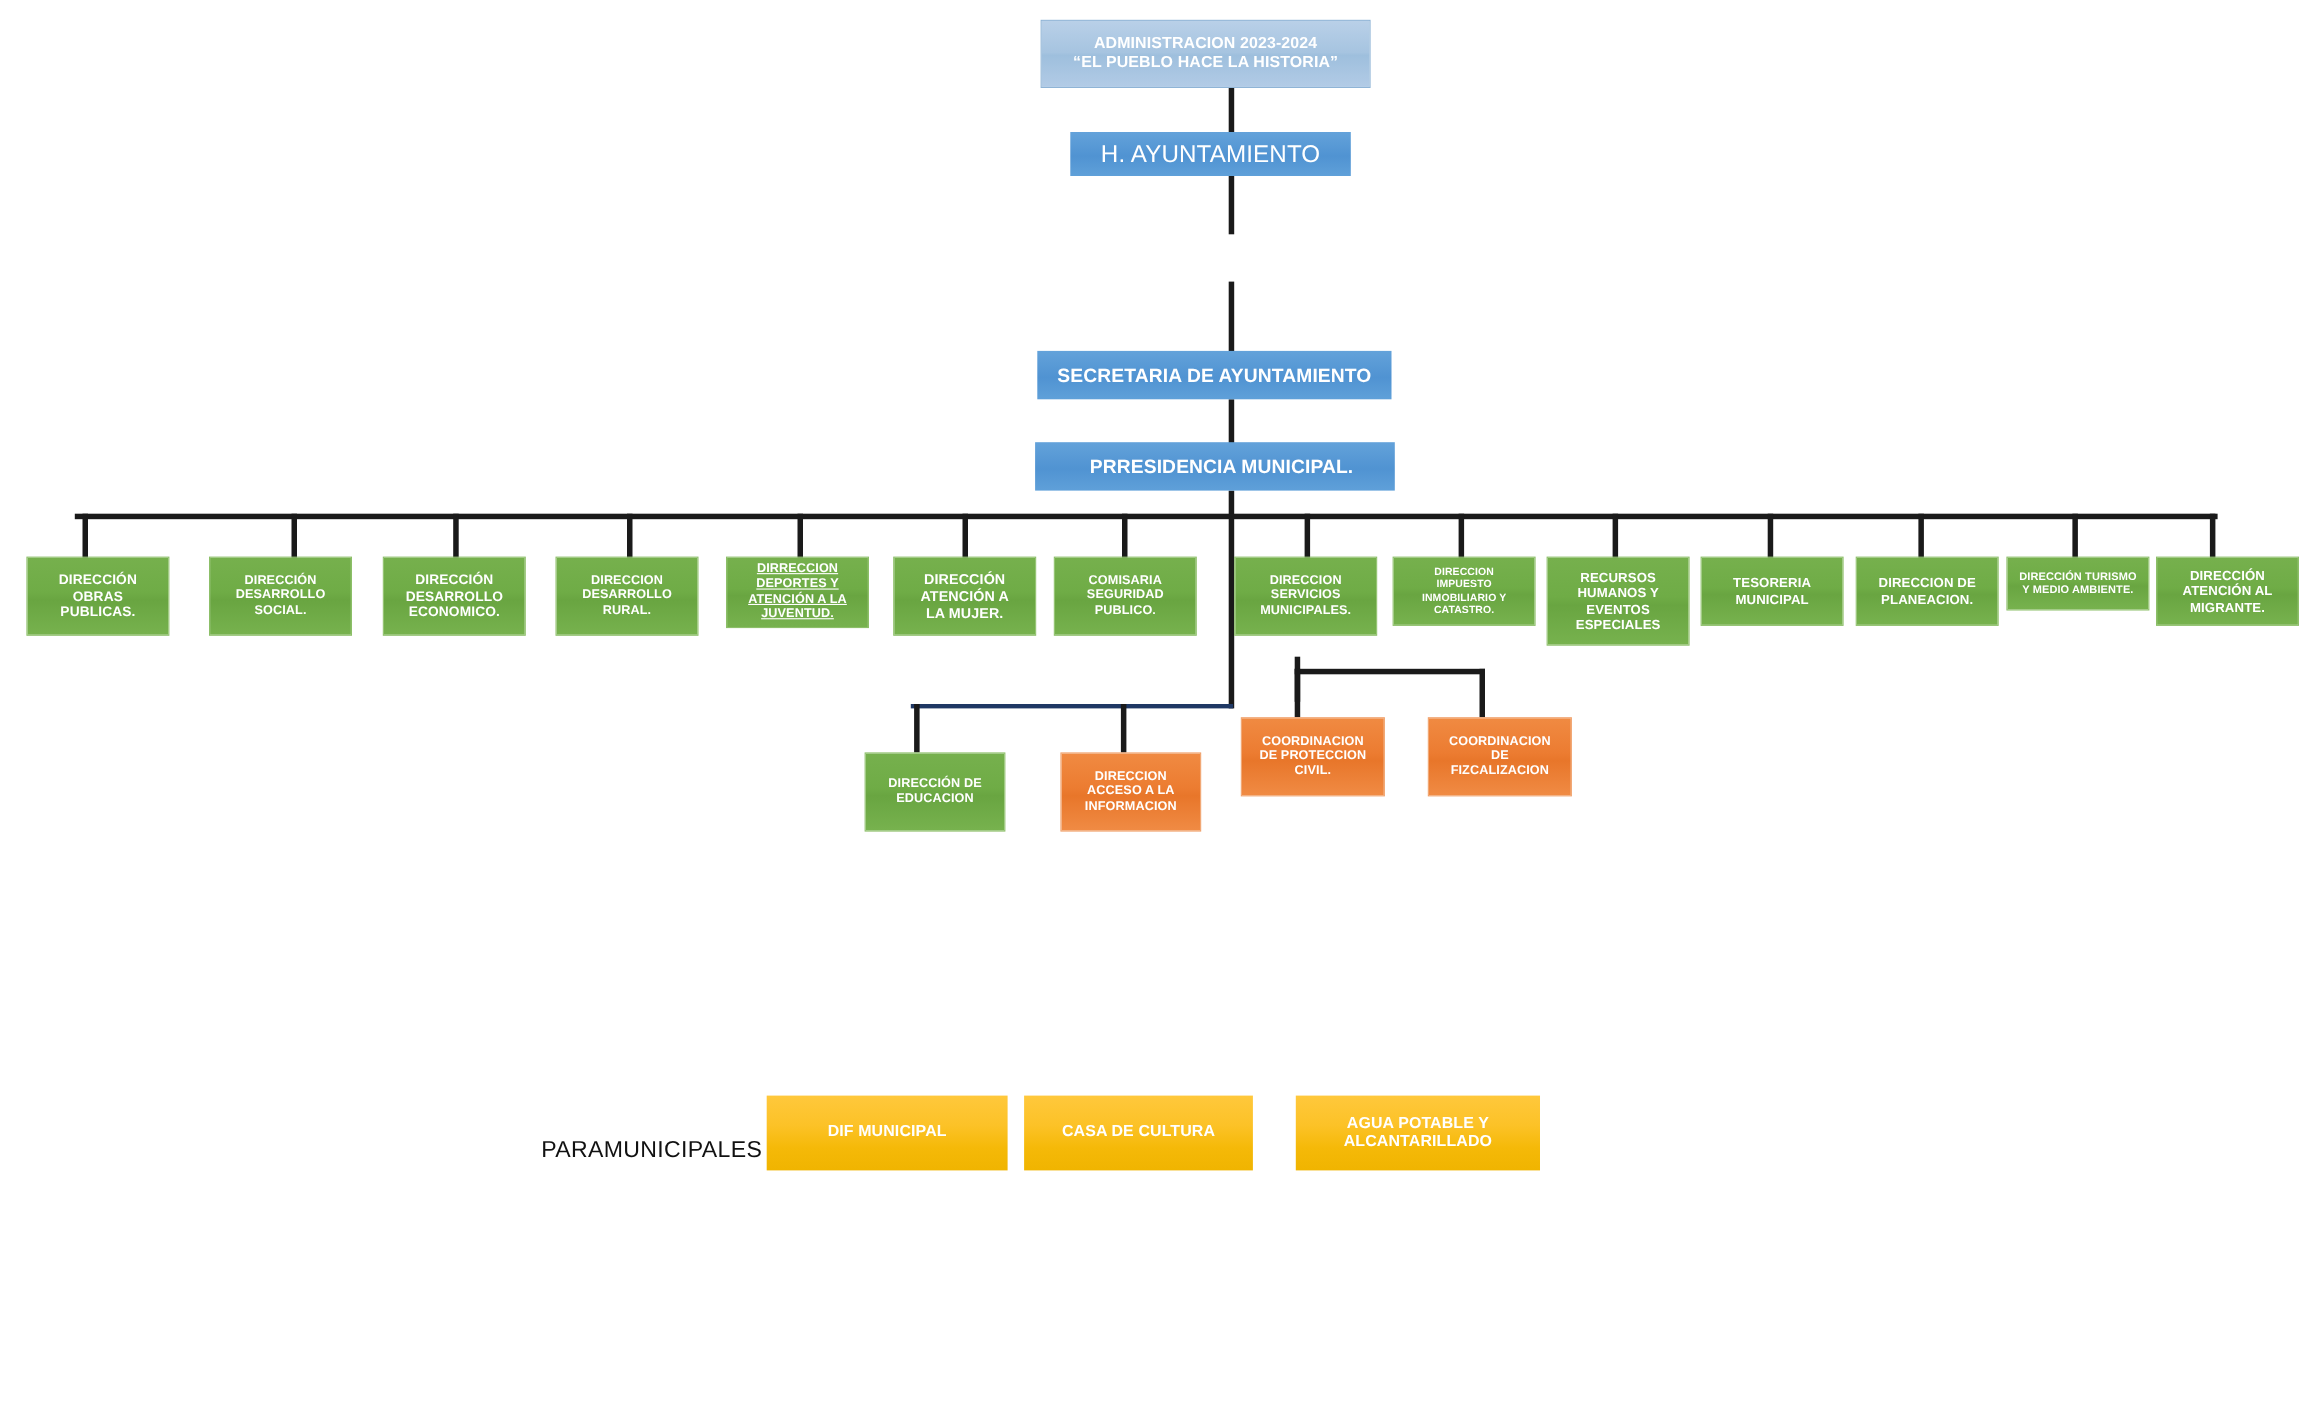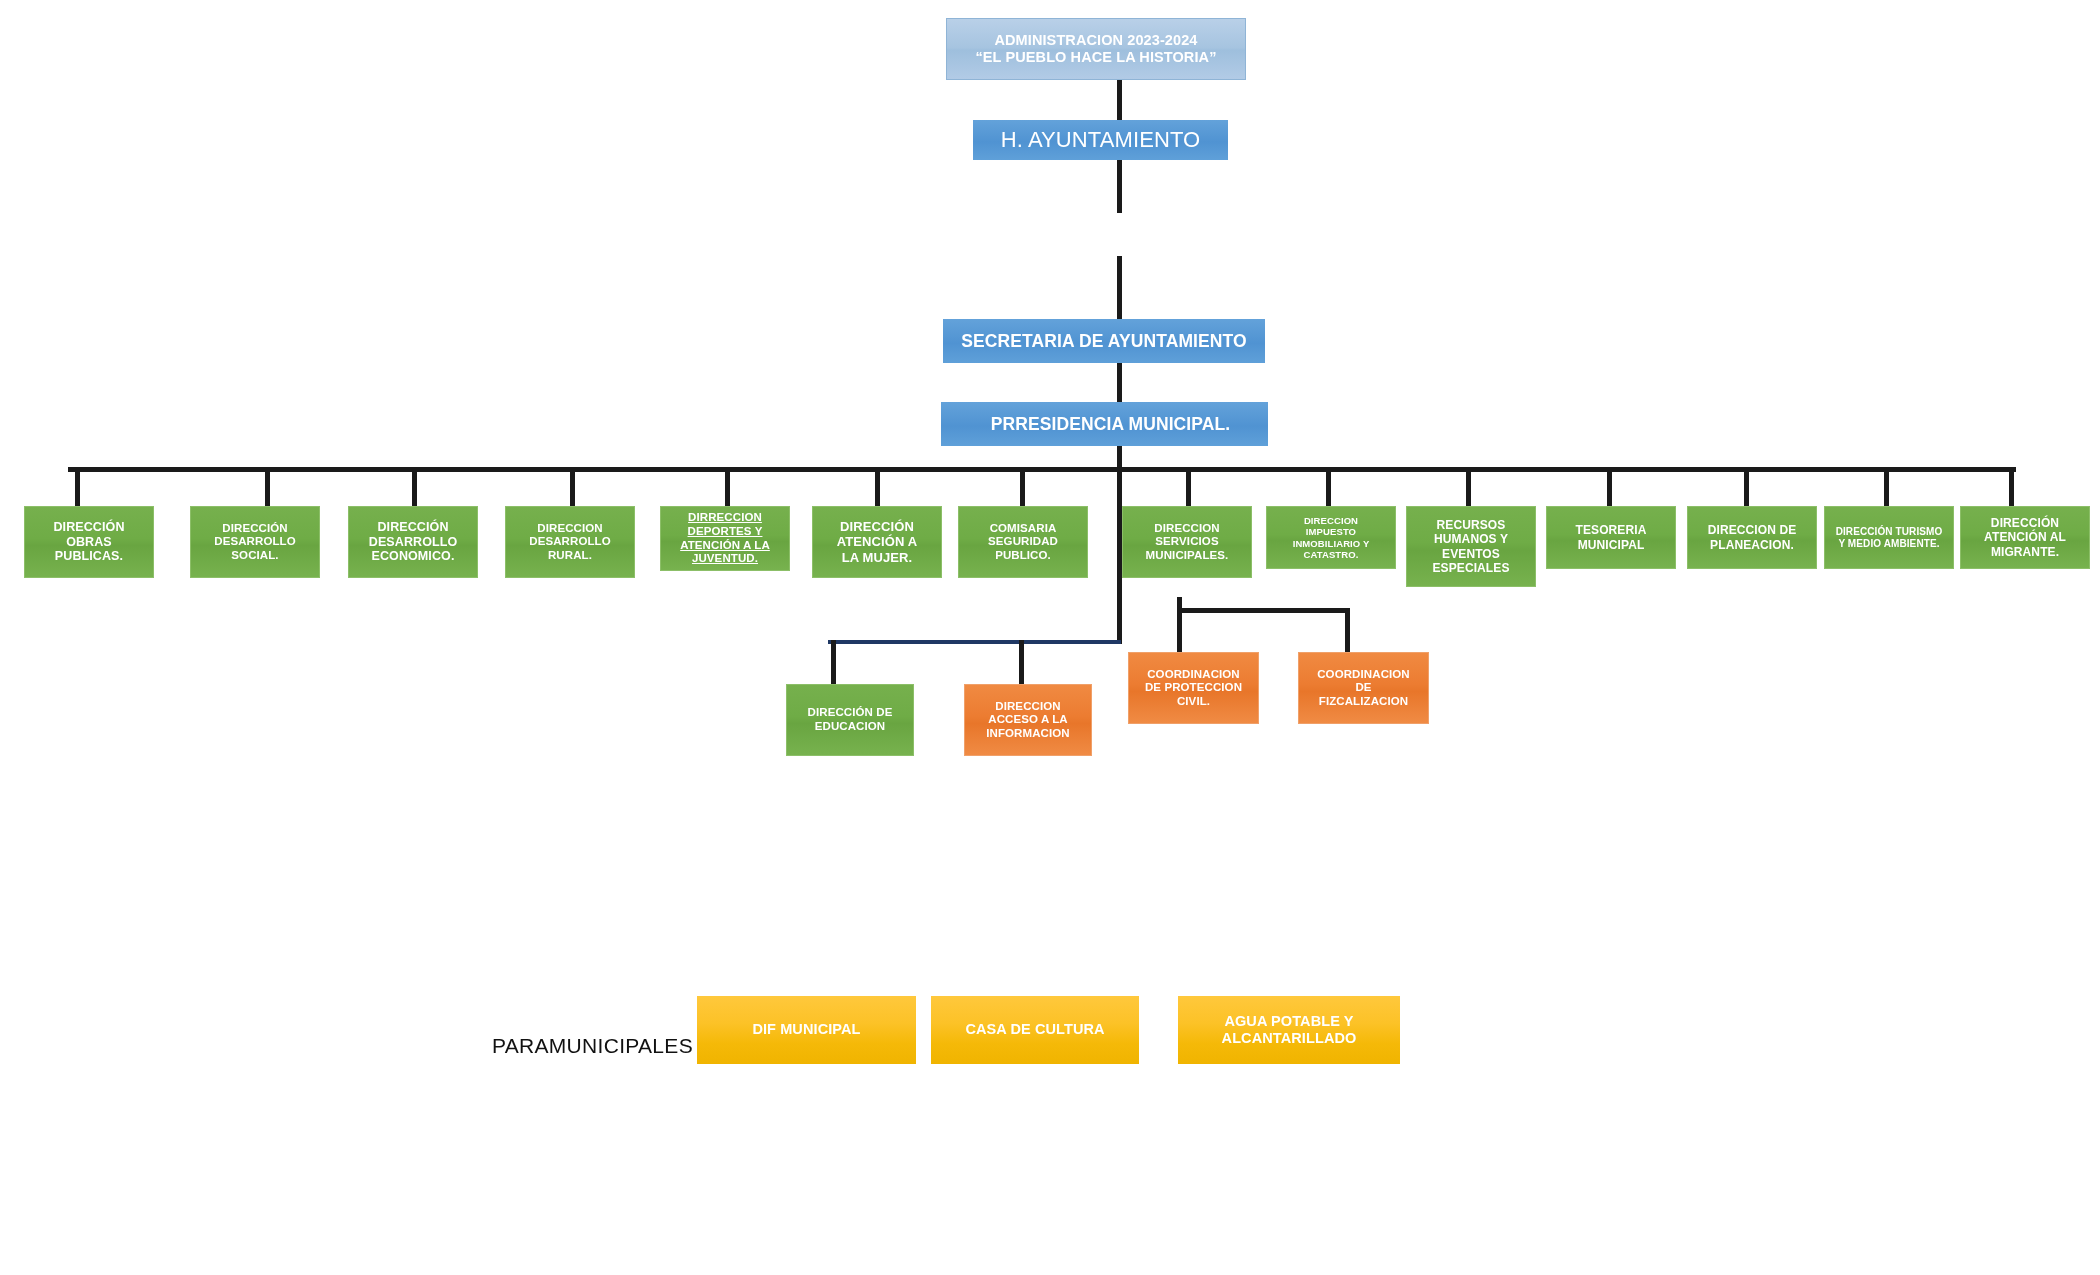--- a/index.html
+++ b/index.html
@@ -159,21 +159,21 @@
 HUMANOS Y
 EVENTOS
 ESPECIALES</div>
 
   <div class="box green" style="left:1546px; top:506px; width:130px; height:63px; font-size:12px;">TESORERIA
 MUNICIPAL</div>
 
   <div class="box green" style="left:1687px; top:506px; width:130px; height:63px; font-size:12px;">DIRECCION DE
 PLANEACION.</div>
 
-  <div class="box green" style="left:1824px; top:506px; width:130px; height:63px; font-size:10px;">DIRECCIÓN TURISMO
+  <div class="box green" style="left:1824px; top:506px; width:130px; height:49px; font-size:10px;">DIRECCIÓN TURISMO
 Y MEDIO AMBIENTE.</div>
 
   <div class="box green" style="left:1960px; top:506px; width:130px; height:63px; font-size:12px;">DIRECCIÓN
 ATENCIÓN AL
 MIGRANTE.</div>
 
   <div class="box green" style="left:786px; top:684px; width:128px; height:72px; font-size:11.5px;">DIRECCIÓN DE
 EDUCACION</div>
 
   <div class="box orange" style="left:964px; top:684px; width:128px; height:72px; font-size:11.5px;">DIRECCION

